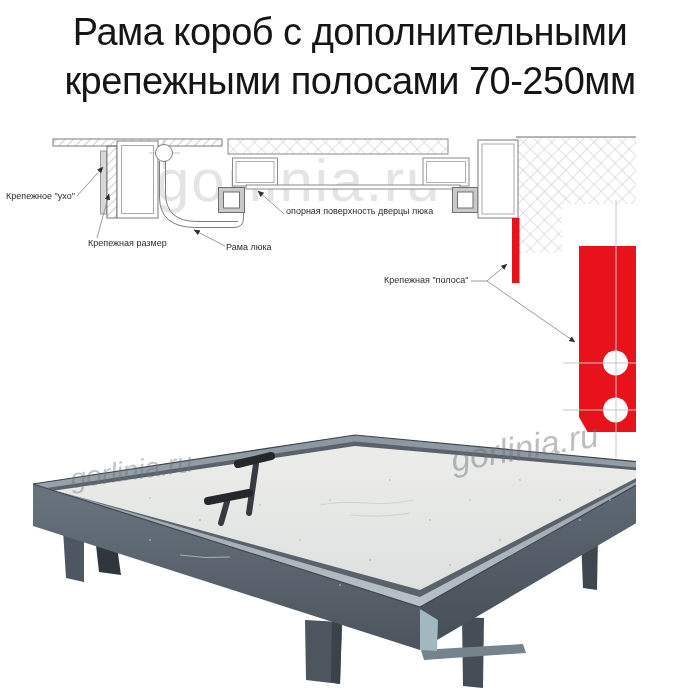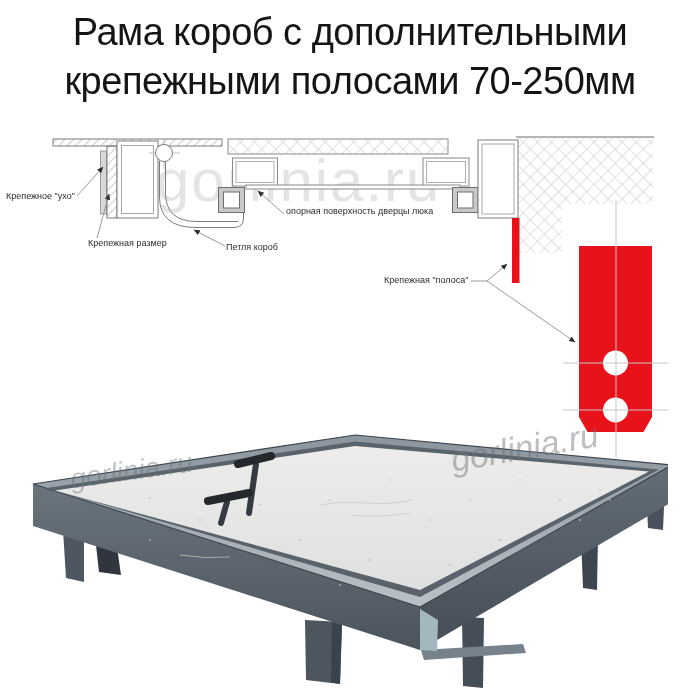--- a/index.html
+++ b/index.html
@@ -1,17 +1,17 @@
 <!DOCTYPE html>
 <html><head>
 <meta charset="utf-8">
 <style>
   html,body{margin:0;padding:0;background:#fff;}
   .canvas{position:relative;width:636px;height:700px;background:#ffffff;overflow:hidden;
-          font-family:"Liberation Sans",sans-serif;padding-left:32px;}
+          font-family:"Liberation Sans",sans-serif;}
   .title{position:absolute;top:8px;left:0;width:700px;text-align:center;
          font-size:38px;line-height:49px;font-weight:400;color:#151515;letter-spacing:-0.5px;}
   .layer{position:absolute;left:0;top:0;width:700px;height:700px;}
   .dlabel{position:absolute;font-size:9px;color:#2b2b2b;white-space:nowrap;}
   .wm{position:absolute;white-space:nowrap;pointer-events:none;}
   .wm-diagram{left:156px;top:146px;font-size:60px;letter-spacing:2px;color:#e4e4e4;}
   .wm-photo-left{left:70px;top:455px;font-size:28px;font-style:italic;
                  color:rgba(108,114,120,0.42);transform:rotate(-8deg);}
   .wm-photo-right{left:450px;top:428px;font-size:34px;font-style:italic;
                   color:rgba(108,114,120,0.46);transform:rotate(-10deg);}
@@ -92,21 +92,21 @@
       <path d="M225,246 L194,230" marker-end="url(#arr)"></path>
       <path d="M284,214 L258,191" marker-end="url(#arr)"></path>
       <path d="M471,281 L487,281"></path>
       <path d="M487,281 L507,264" marker-end="url(#arr)"></path>
       <path d="M487,281 L575,342" marker-end="url(#arr)"></path>
     </g>
   </svg>
 
   <span class="dlabel" style="left:6px;top:191px">Крепежное "ухо"</span>
   <span class="dlabel" style="left:88px;top:238px">Крепежная размер</span>
-  <span class="dlabel" style="left:226px;top:242px">Петля короб</span>
+  <span class="dlabel" style="left:226px;top:242px">Рама люка</span>
   <span class="dlabel" style="left:286px;top:206px">опорная поверхность дверцы люка</span>
   <span class="dlabel" style="left:384px;top:275px">Крепежная "полоса"</span>
 
   <svg class="layer" width="700" height="700" viewBox="0 0 700 700">
     <defs>
       <linearGradient id="gradRim" x1="0" y1="435" x2="0" y2="605" gradientUnits="userSpaceOnUse">
         <stop offset="0" stop-color="#8b959e"></stop>
           <stop offset="1" stop-color="#b9c1c8"></stop>
       </linearGradient>
       <linearGradient id="gradPanel" x1="0" y1="445" x2="0" y2="595" gradientUnits="userSpaceOnUse">

